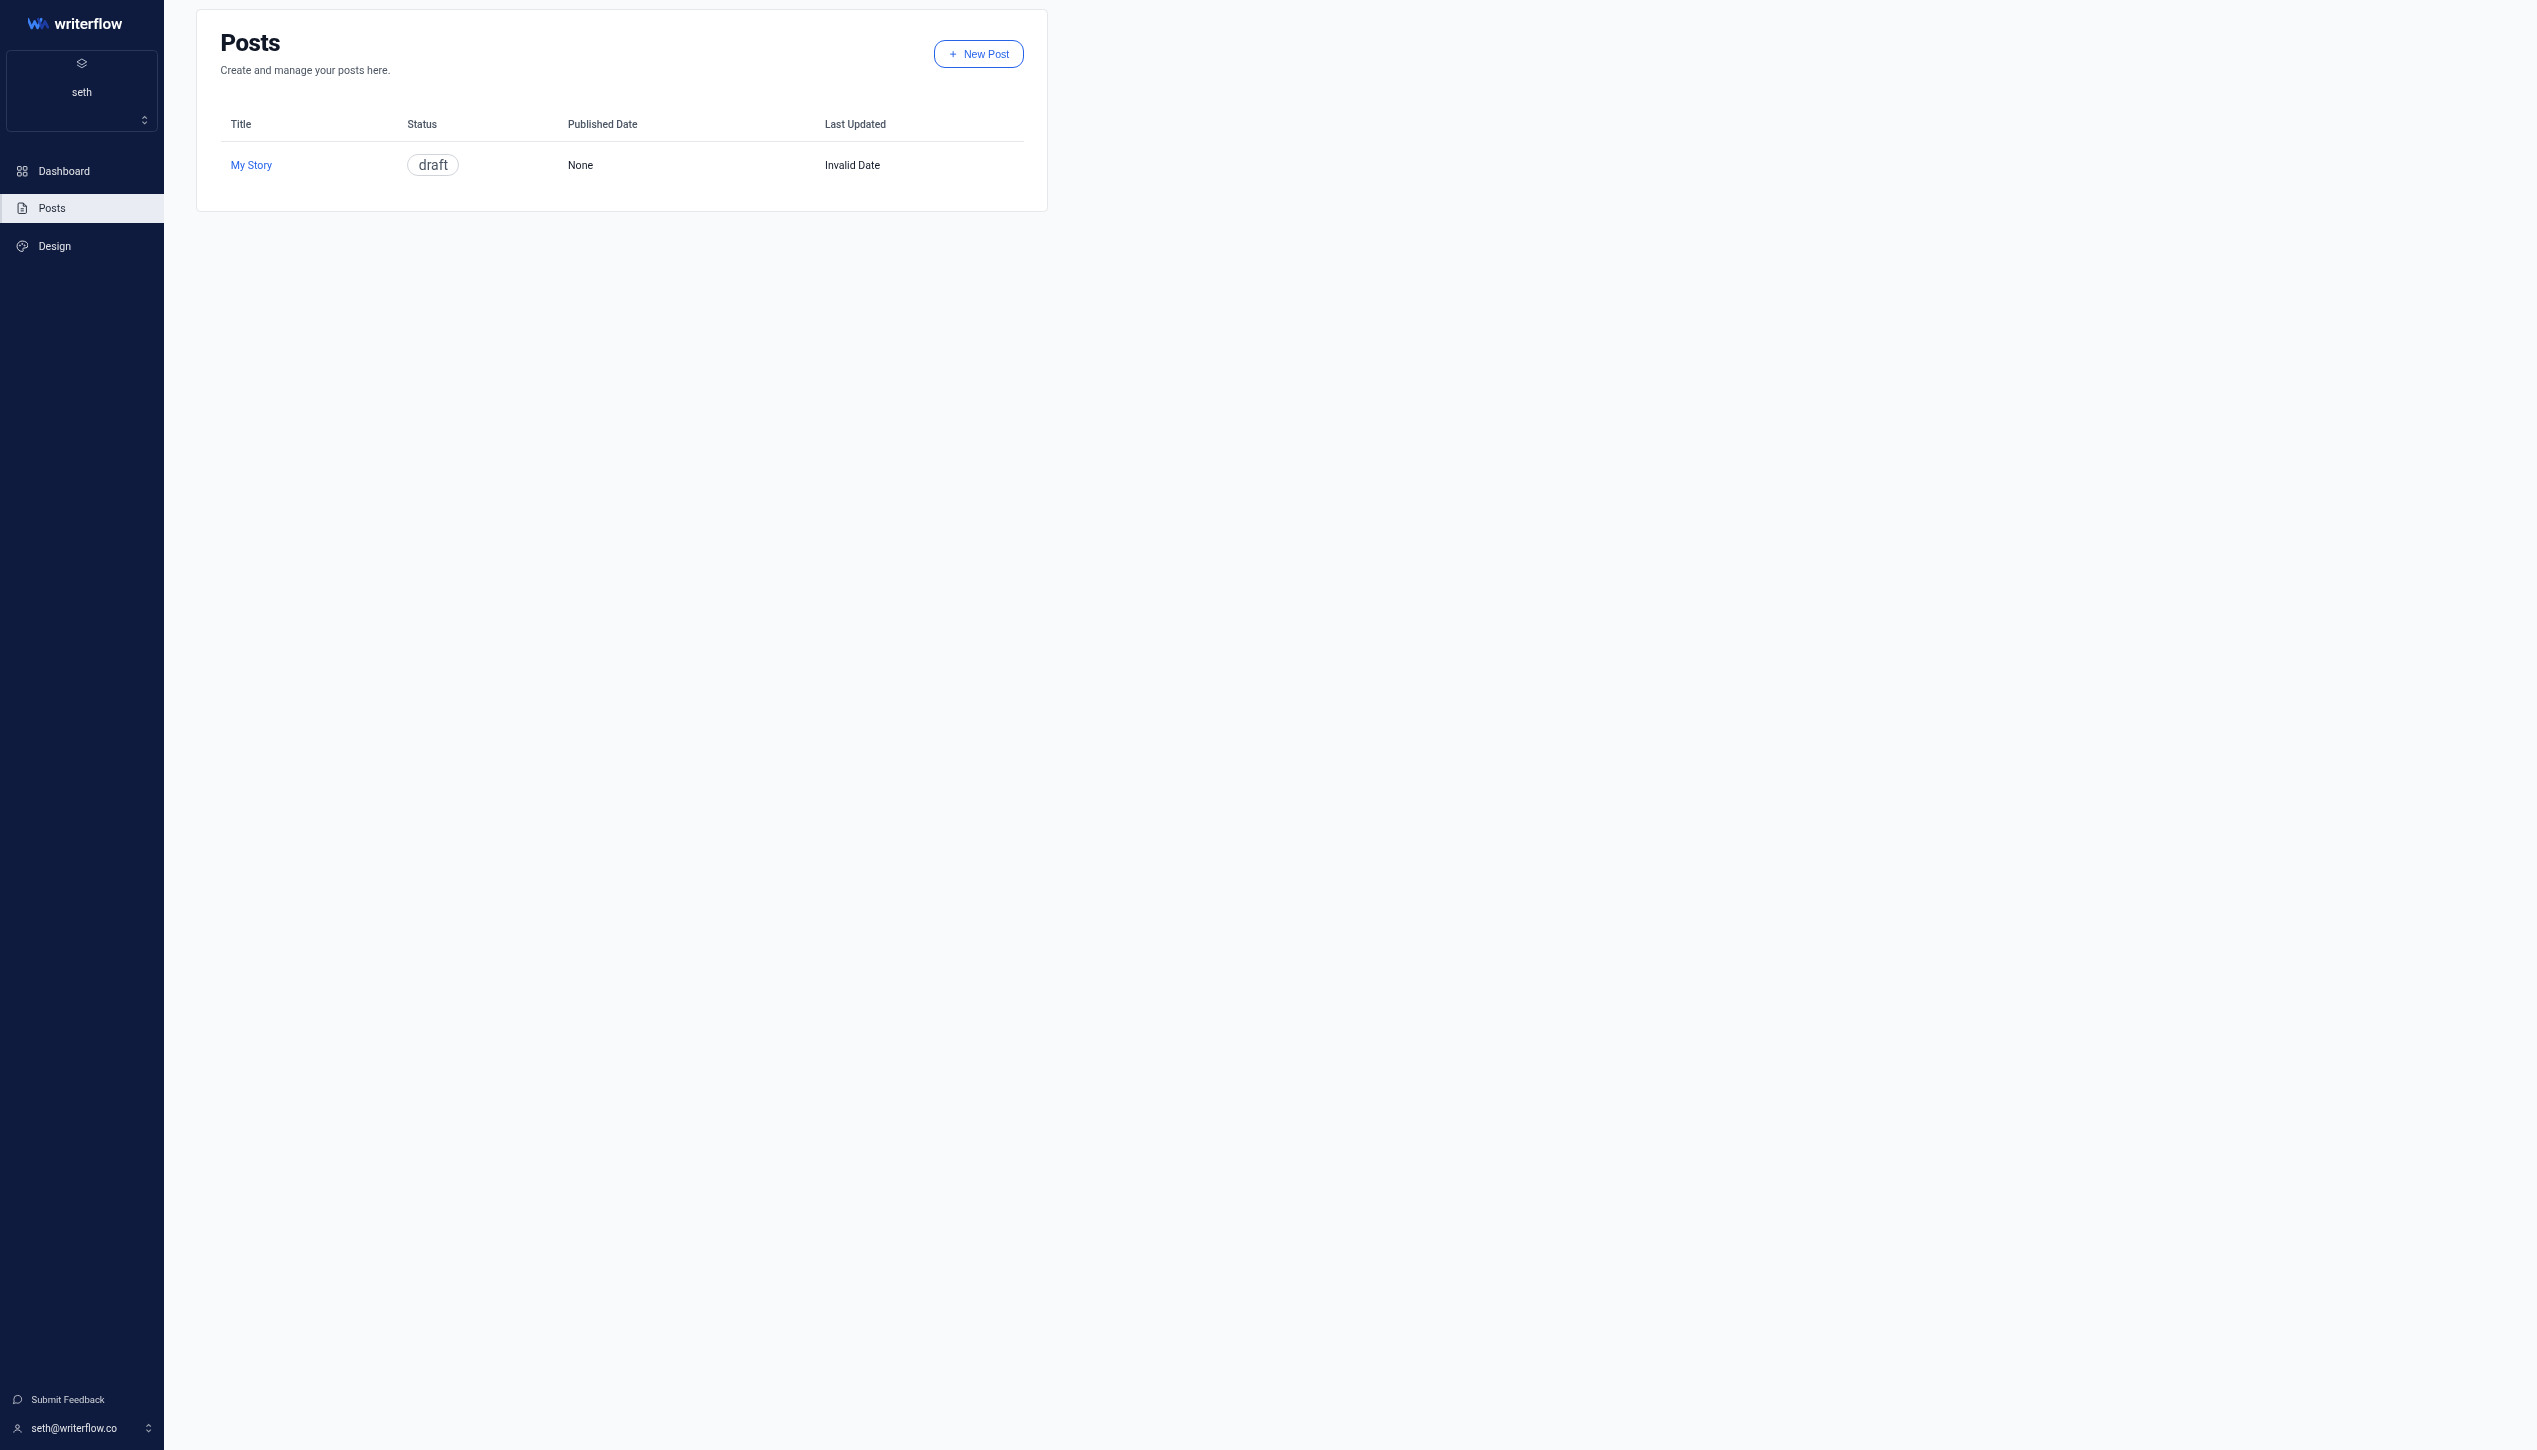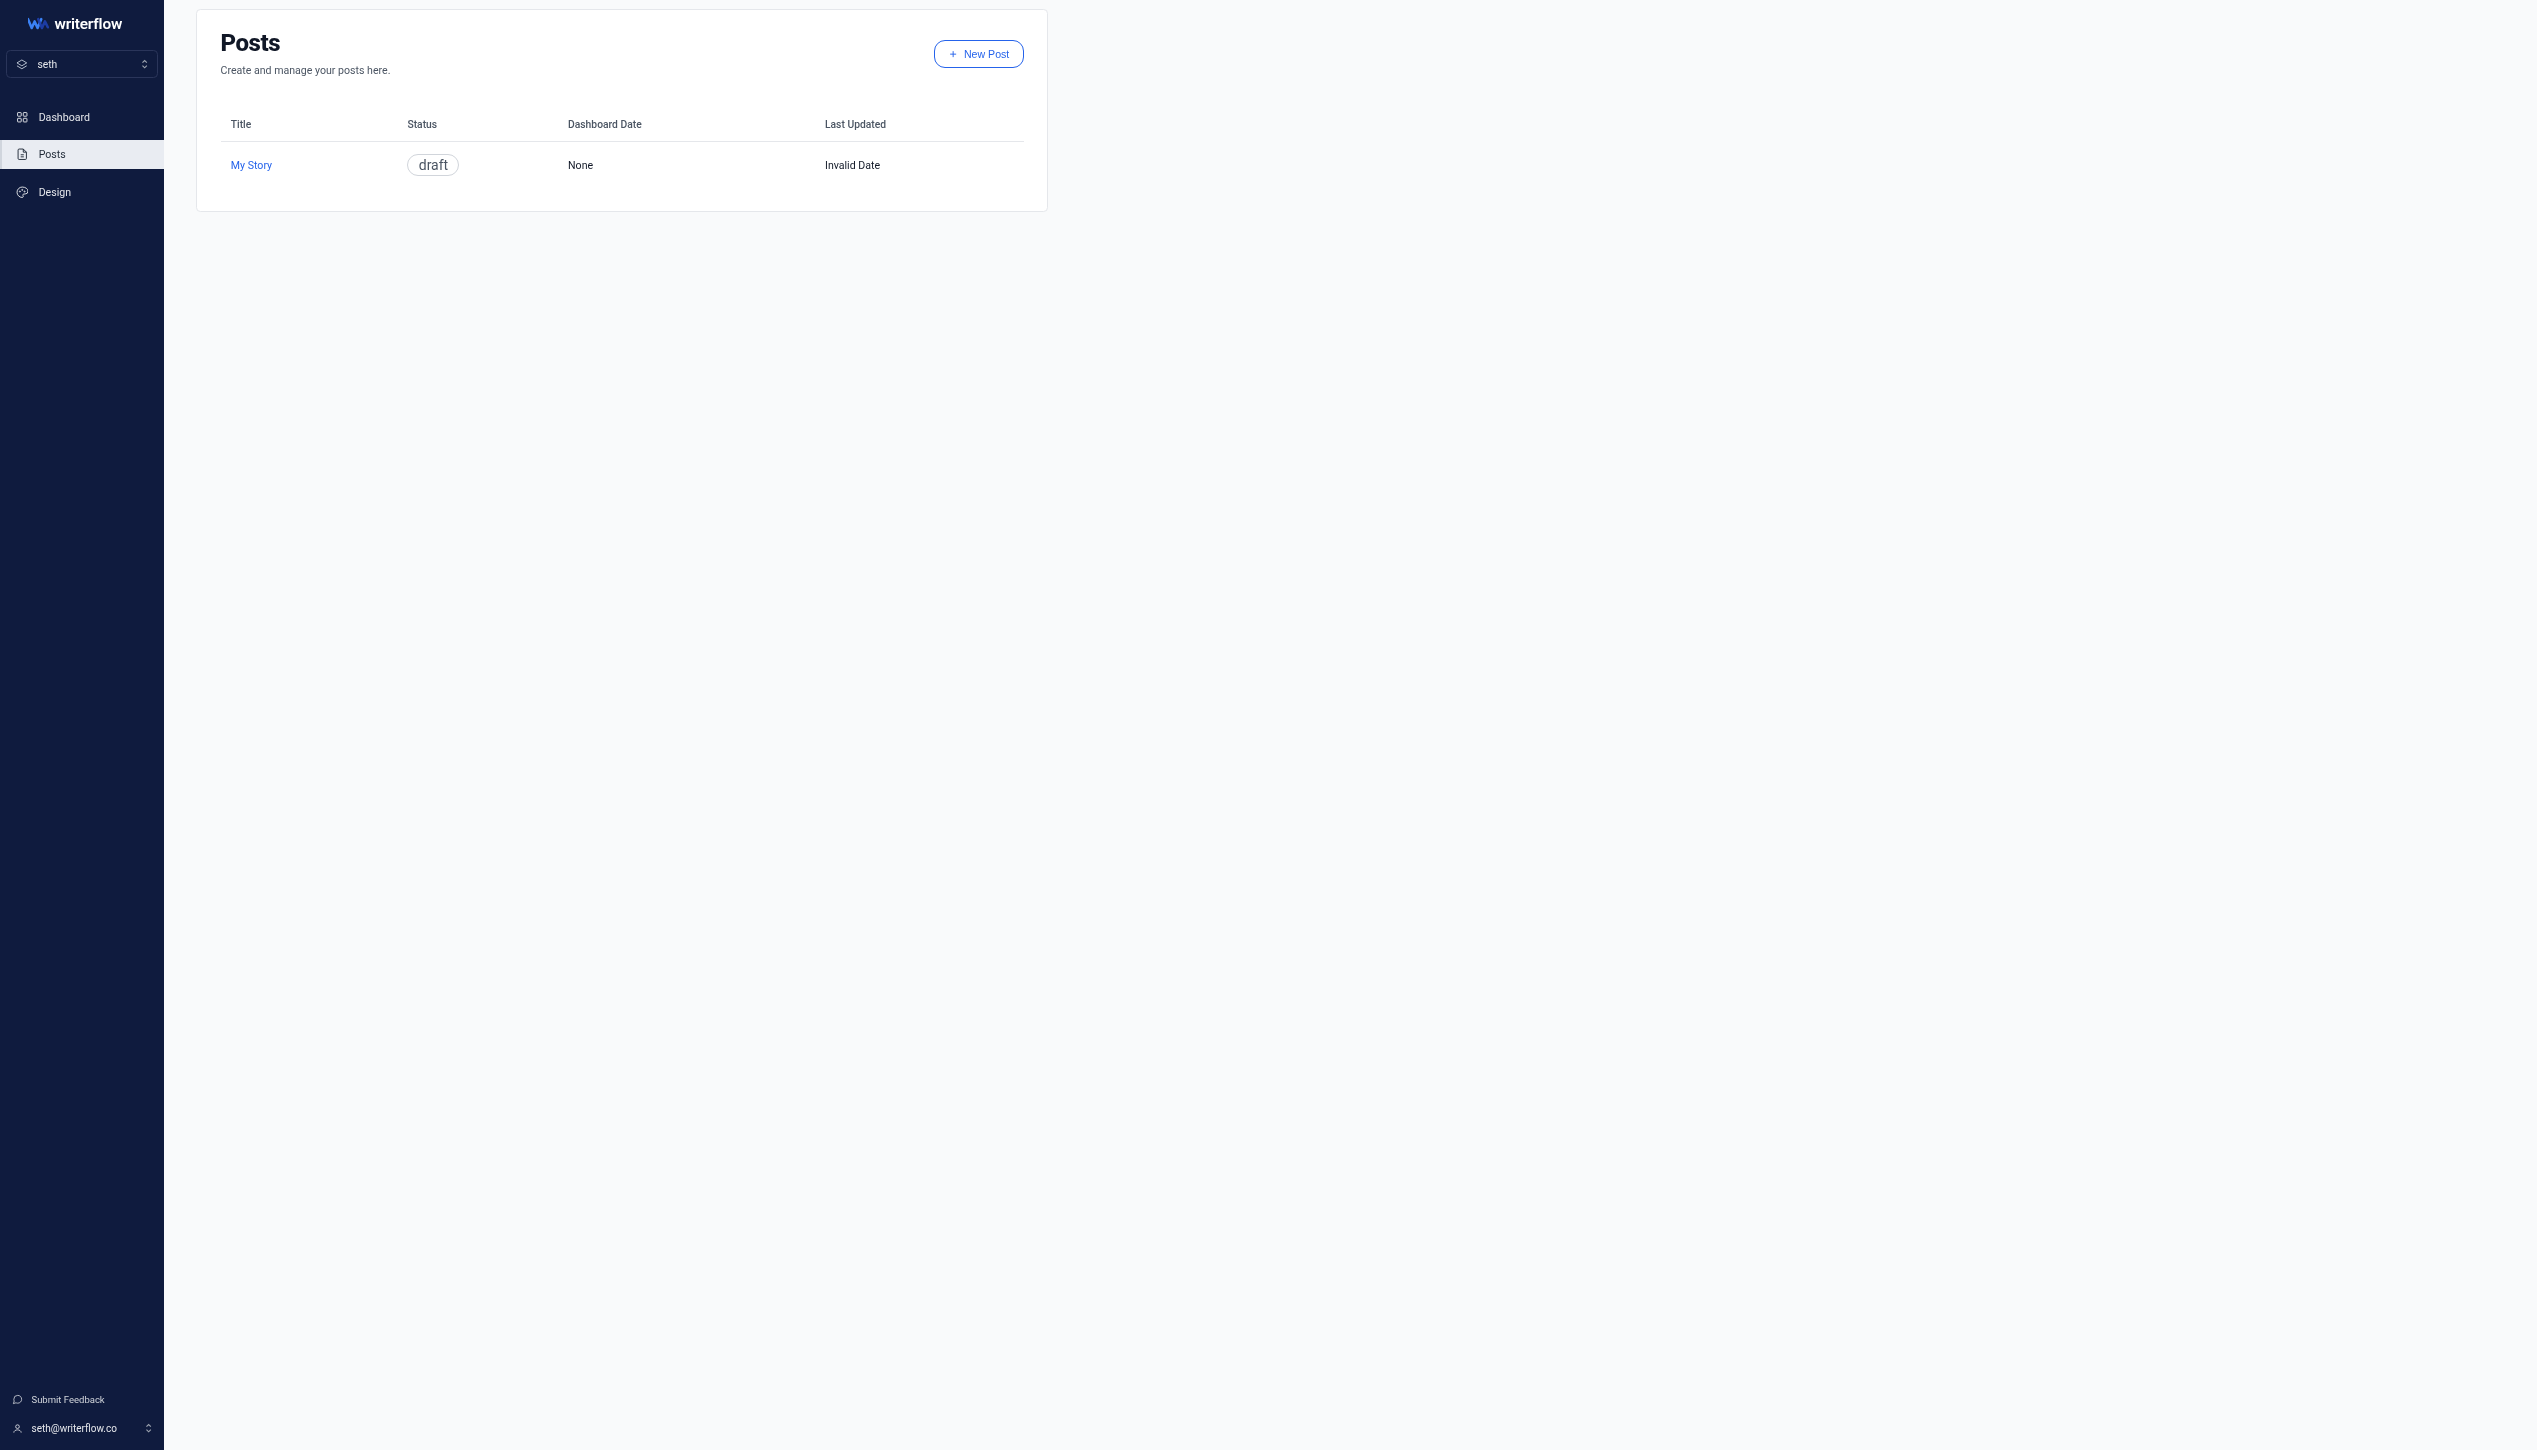--- a/index.html
+++ b/index.html
@@ -40,24 +40,25 @@
       font-weight: 600;
       letter-spacing: -0.2px;
     }
     .org-selector {
       margin: 7.3px 5.9px 13.2px 5.9px;
       border: 0.7px solid #2a355a;
       border-radius: 4.4px;
       padding: 6.6px 8.8px;
       display: flex;
       align-items: center;
-      gap: 10px;
+      gap: 16px;
       font-size: 10.3px;
       cursor: pointer;
       color: #e5e7eb;
+      flex-direction: column;
     }
     .org-selector .chev {
       margin-left: auto;
       display: flex;
       flex-direction: column;
       gap: -1.5px;
     }
     .nav {
       display: flex;
       flex-direction: column;
@@ -330,21 +331,21 @@
         <span>New Post</span>
       </button>
     </div>
 
 
     <table>
       <thead>
         <tr>
           <th class="th-title">Title</th>
           <th class="th-status">Status</th>
-          <th class="th-published">Dashboard Date</th>
+          <th class="th-published">Published Date</th>
           <th class="th-updated">Last Updated</th>
         </tr>
       </thead>
       <tbody>
         <tr>
           <td>
             <span class="title-link">My Story</span>
           </td>
           <td>
             <span class="badge">draft</span>

